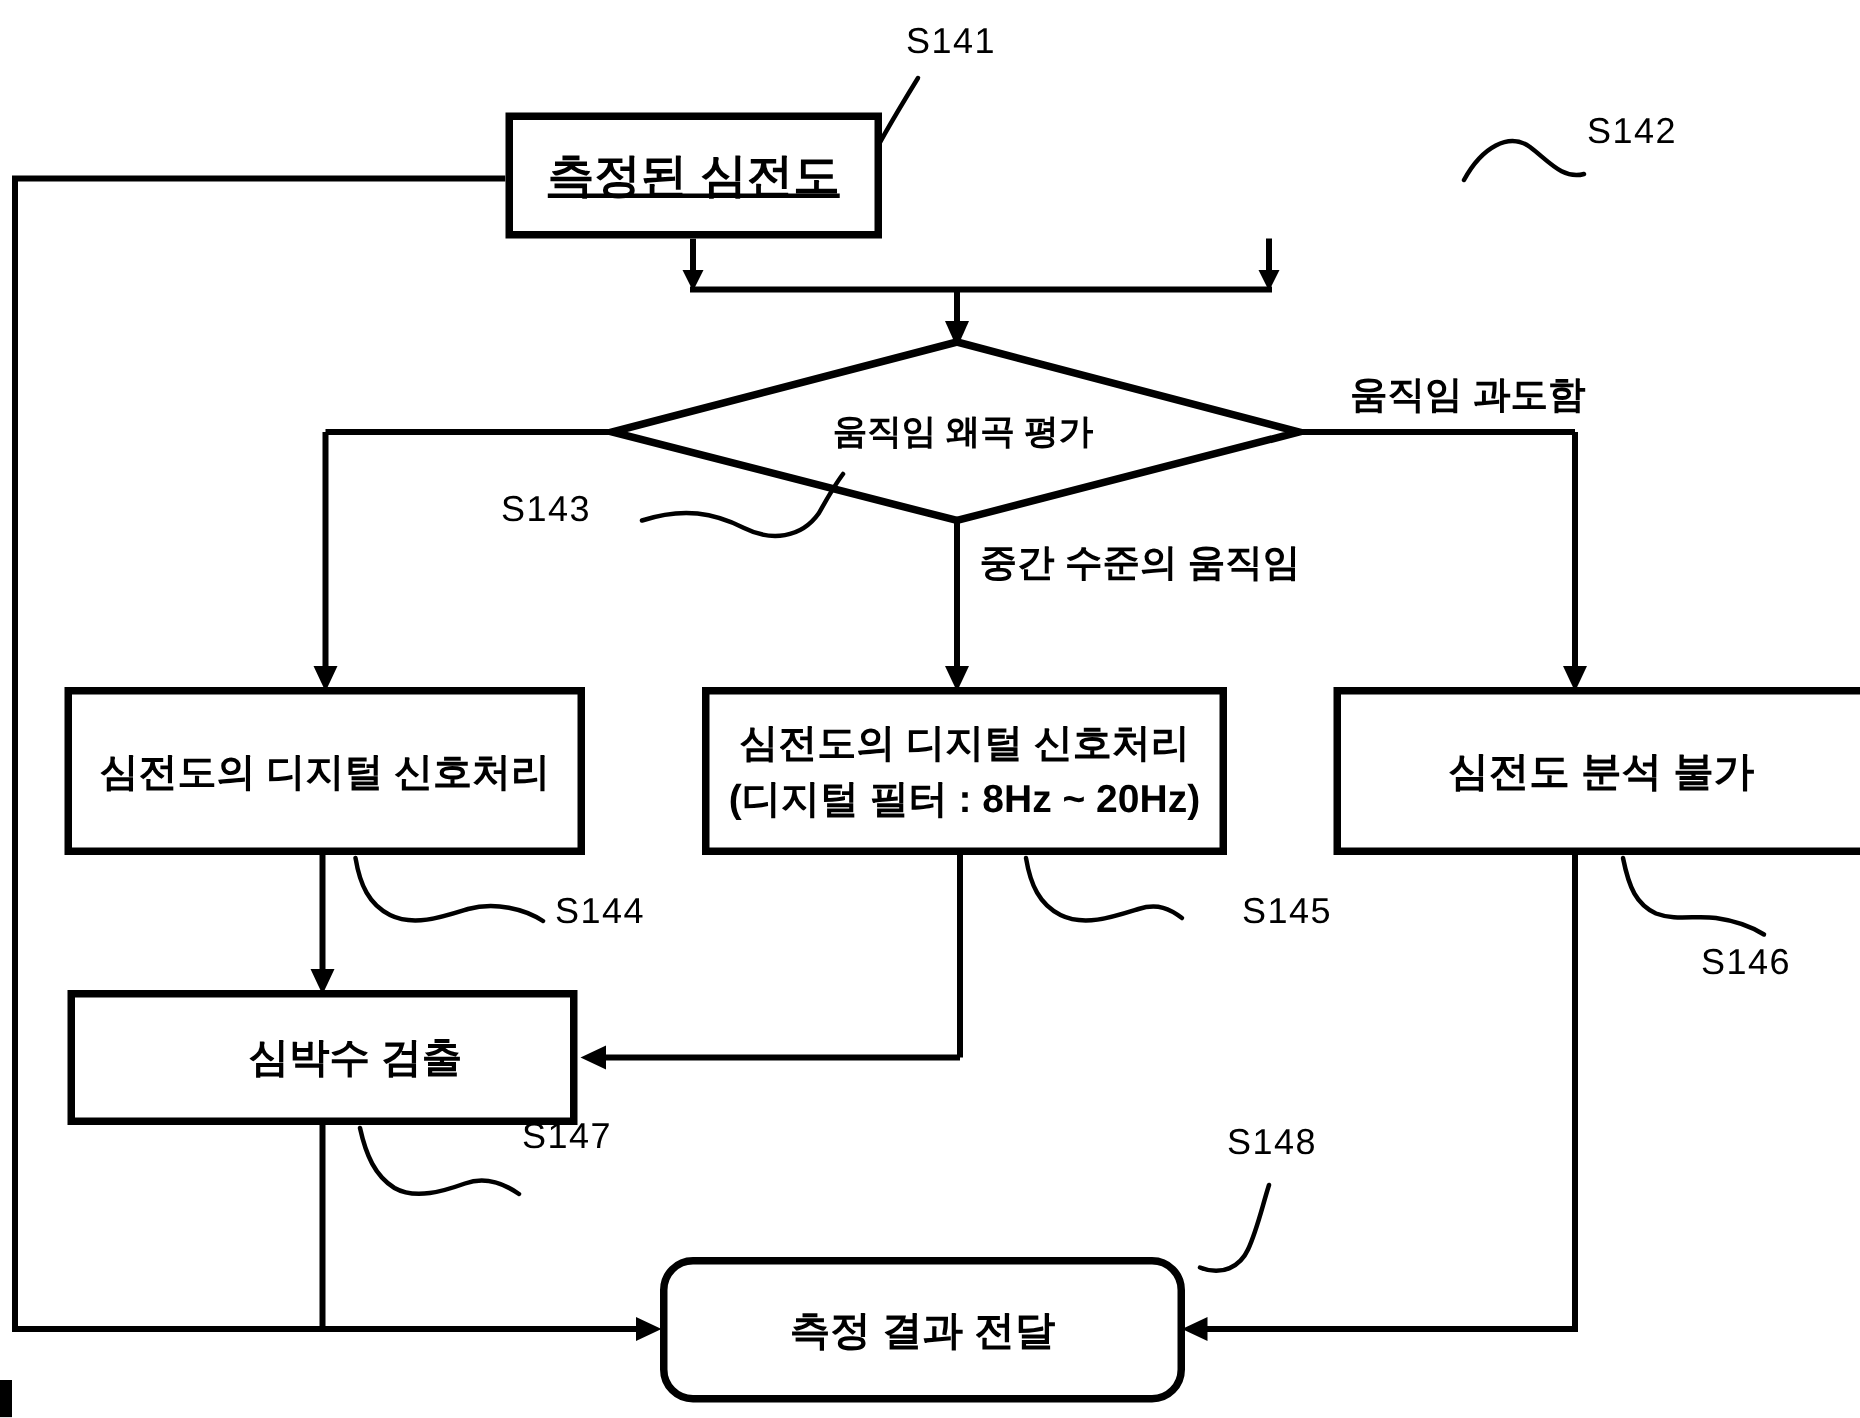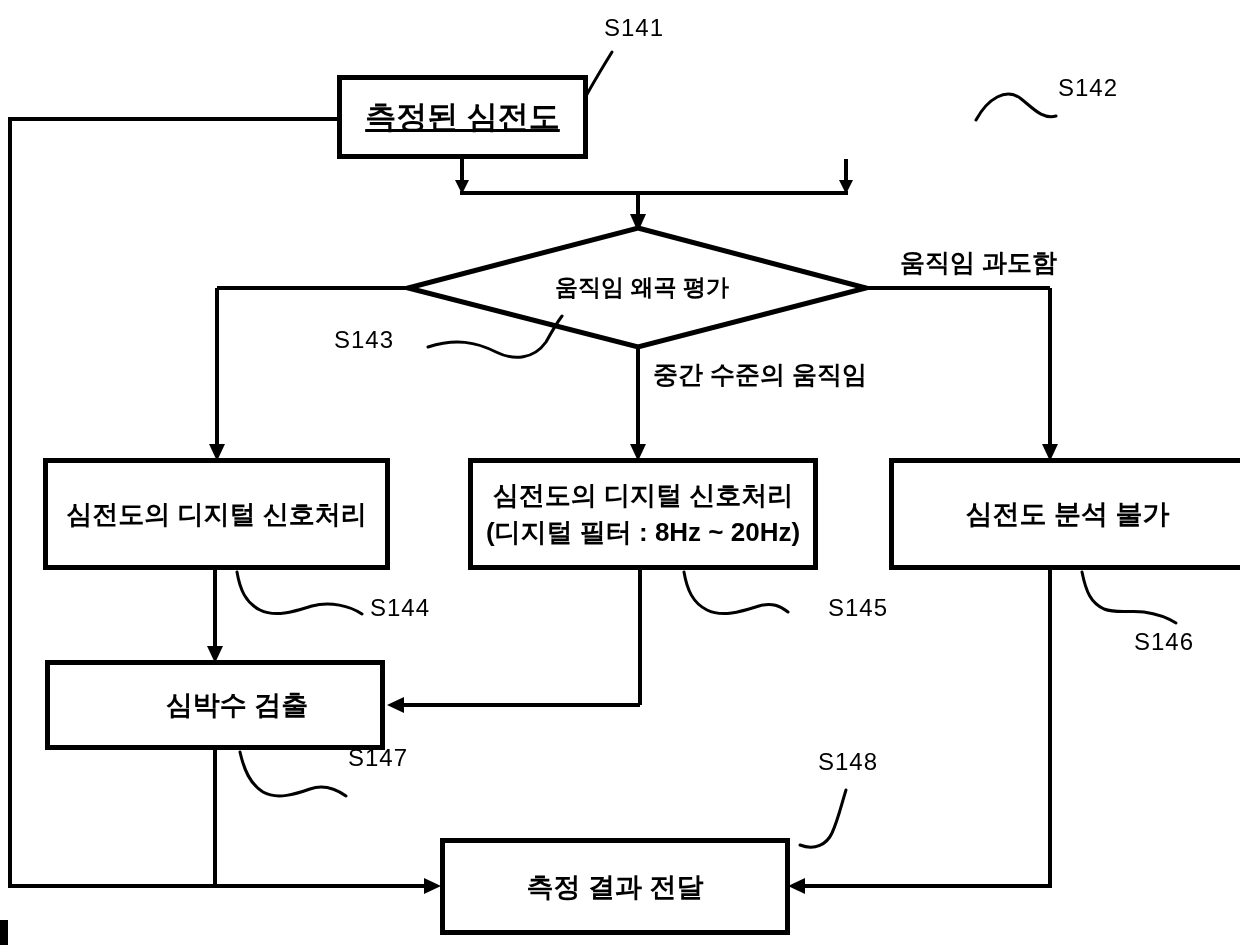--- a/index.html
+++ b/index.html
@@ -24,21 +24,21 @@
     text-align: center;
     font-weight: 700;
     white-space: nowrap;
   }
   #b-ecg    { left: 337px; top: 75px;  width: 251px; height: 84px;  font-size: 31px; text-decoration: underline; }
   #b-motion { left: 718px; top: 75px;  width: 255px; height: 84px;  font-size: 31px; }
   #b-dsp1   { left: 43px;  top: 458px; width: 347px; height: 112px; font-size: 26px; line-height: 37px; }
   #b-dsp2   { left: 468px; top: 458px; width: 350px; height: 112px; font-size: 26px; line-height: 37px; }
   #b-nores  { left: 873px; top: 458px; width: 357px; height: 112px; font-size: 27px; margin-left: 16px; }
   #b-hr     { left: 45px;  top: 660px; width: 340px; height: 90px;  font-size: 27px; padding-left: 44px; }
-  #b-result { left: 440px; top: 838px; width: 350px; height: 97px;  font-size: 27px; }
+  #b-result { left: 440px; top: 838px; width: 350px; height: 97px;  font-size: 27px; border-radius: 22px; }
   .diamond-label {
     position: absolute;
     left: 434px; top: 272px; width: 416px;
     text-align: center;
     font-size: 23px;
     font-weight: 700;
     white-space: nowrap;
   }
   .blabel {
     position: absolute;

